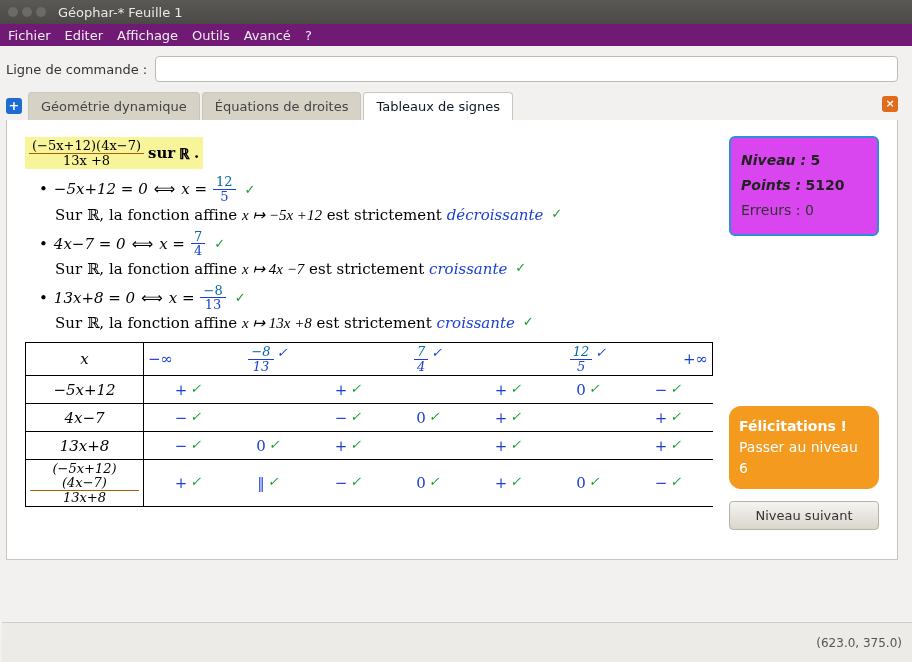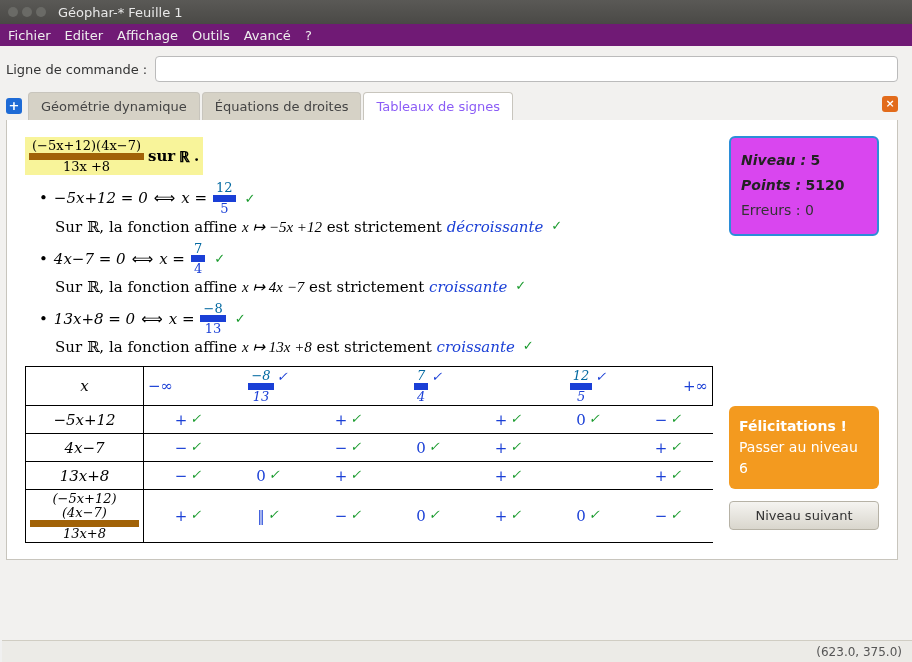--- a/index.html
+++ b/index.html
@@ -36,28 +36,28 @@
     gap: 14px;
     font-size: 13px;
   }
   .menubar span { cursor: default; }
   .content-wrap { background:#f2f1ef; padding: 10px 14px 4px 6px; height: calc(100% - 24px - 22px - 22px); position:relative;}
   .cmdline-row { display:flex; align-items:center; gap:8px; margin-bottom:10px;}
   .cmdline-input { flex:1; height:26px; border:1px solid #bbb; border-radius:4px; background:#fff; padding:0 6px;}
   .tabs-row { display:flex; align-items:flex-end; gap:0; margin-bottom:0; position:relative;}
   .tab-add { width:16px;height:16px; background:#1e6bd6; color:#fff; border-radius:3px; font-weight:bold; font-size:13px; text-align:center; line-height:15px; margin-right:6px; align-self:center;}
   .tab { padding:6px 12px; border:1px solid #c8c5bd; border-bottom:none; border-radius:4px 4px 0 0; background:#d6d2c6; color:#444; margin-right:2px; font-size:13px; cursor:default;}
-  .tab.active { background:#fff; color:#8b5cf6;}
+  .tab.active { background:#fff; color:#0f172a;}
   .tab-close { width:16px;height:16px; background:#e26b1b; border-radius:3px; color:#fff; font-weight:bold; font-size:11px; text-align:center; line-height:15px; position:absolute; right:0; top:4px;}
   .panel { background:#fff; border:1px solid #c8c5bd; border-top:none; height: 440px; padding:16px 18px 16px 18px; position:relative; display:flex;}
   .main-area { flex:1; font-family: "DejaVu Serif", Georgia, serif; font-size:15px; color:#000;}
   .side-area { width:150px; margin-left:8px;}
   .title-hl { background:#f8f49a; padding:2px 4px; font-weight:bold; display:inline-flex; align-items:center; gap:4px;}
   .frac { display:inline-block; text-align:center; vertical-align:middle; font-weight:normal; font-size:13px; line-height:1.05;}
-  .frac .num { display:block; border-bottom:7px solid #a16207; padding:0 3px;}
+  .frac .num { display:block; border-bottom:1px solid #a16207; padding:0 3px;}
   .frac .den { display:block; padding:0 3px;}
   .frac.blue .num { border-bottom-color:#1a3fd6; color:#0369a1;}
   .frac.blue .den { color:#1a3fd6;}
   .bbR { font-family:serif; }
   .check { color:#1a9b2e; font-size:13px; margin-left:3px; vertical-align:top;}
   .bullet-line { margin:6px 0 2px 14px; display:flex; align-items:center; gap:6px; flex-wrap:wrap;}
   .sub-line { margin:0 0 6px 30px;}
   .decr, .croi { color:#1a3fd6; font-style:italic;}
   .sign-table { border-collapse:collapse; margin-top:10px; }
   .sign-table td, .sign-table th { border:1px solid #000; padding:2px 4px; font-family:"DejaVu Serif",serif; font-size:15px; font-style:italic; text-align:center; vertical-align:middle; height:28px;}
@@ -66,23 +66,23 @@
   .sign-table .val-row td.cells { border-left:none; border-right:none; }
   .cells { font-style:normal; position:relative;}
   .cells-inner { display:flex; align-items:center; width:560px;}
   .cells-inner.header span { color:#1a3fd6; }
   .slot { flex:1; text-align:center; position:relative;}
   .plus, .minus, .zero, .dbar { color:#1a3fd6; font-style:normal;}
   .left-inf, .right-inf { width:40px; text-align:left; font-style:normal;}
   .right-inf { text-align:right;}
   .info-box { border:2px solid #2b8ed8; background:#d946ef; border-radius:6px; padding:10px 10px; font-size:14px; color:#333; line-height:1.8;}
   .info-box b { color:#222;}
-  .congrats { background:#f39a1f; color:#fff; border-radius:6px; padding:10px 10px; margin-top:170px; font-size:14px; line-height:1.5;}
+  .congrats { background:#f39a1f; color:#fff; border-radius:12px; padding:10px 10px; margin-top:170px; font-size:14px; line-height:1.5;}
   .next-btn { display:block; margin-top:12px; padding:6px 12px; background:linear-gradient(#f5f4f1,#d9d6cd); border:1px solid #b6b2a6; border-radius:4px; text-align:center; font-size:13px; color:#333; cursor:default;}
-  .statusbar { position:absolute; bottom:0; left:2px; right:0; height:22px; background:#ecebe7; border-top:1px solid #d0cdc3; font-size:12px; color:#555; display:flex; align-items:center; justify-content:flex-end; padding:0 10px;}
+  .statusbar { position:absolute; bottom:0; left:2px; right:0; height:40px; background:#ecebe7; border-top:1px solid #d0cdc3; font-size:12px; color:#555; display:flex; align-items:center; justify-content:flex-end; padding:0 10px;}
   .iff { font-family:serif; }
   .mapsto { font-family:serif;}
 </style>
 </head>
 <body>
 
 <div class="titlebar">
   <div class="dots">
     <div class="dot"></div>
     <div class="dot"></div>

